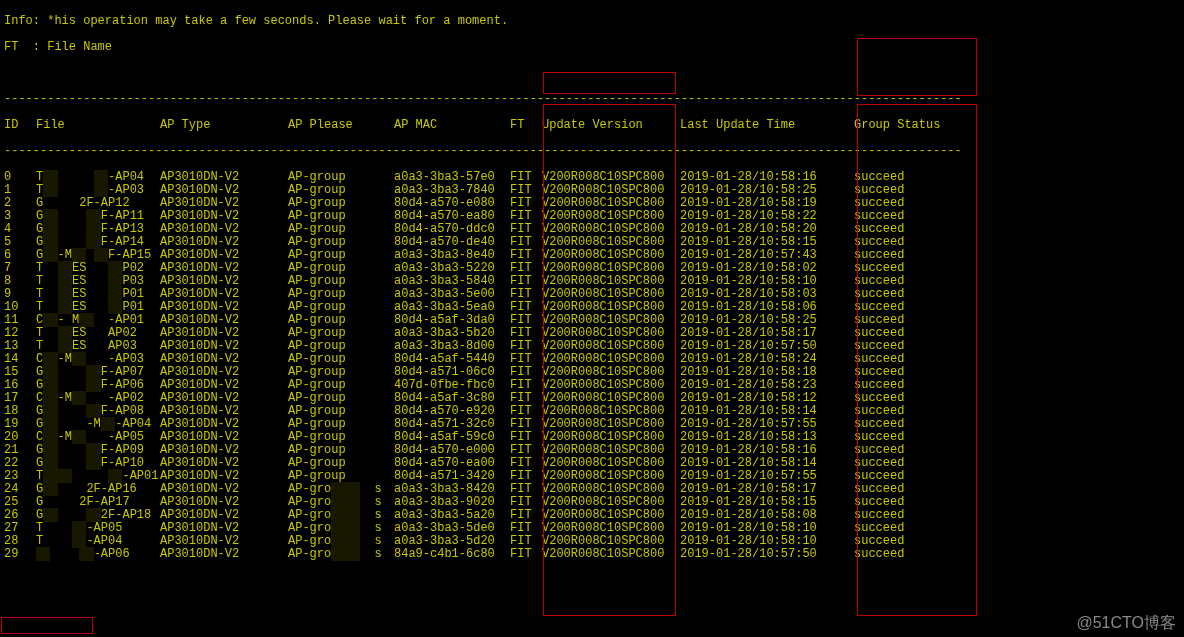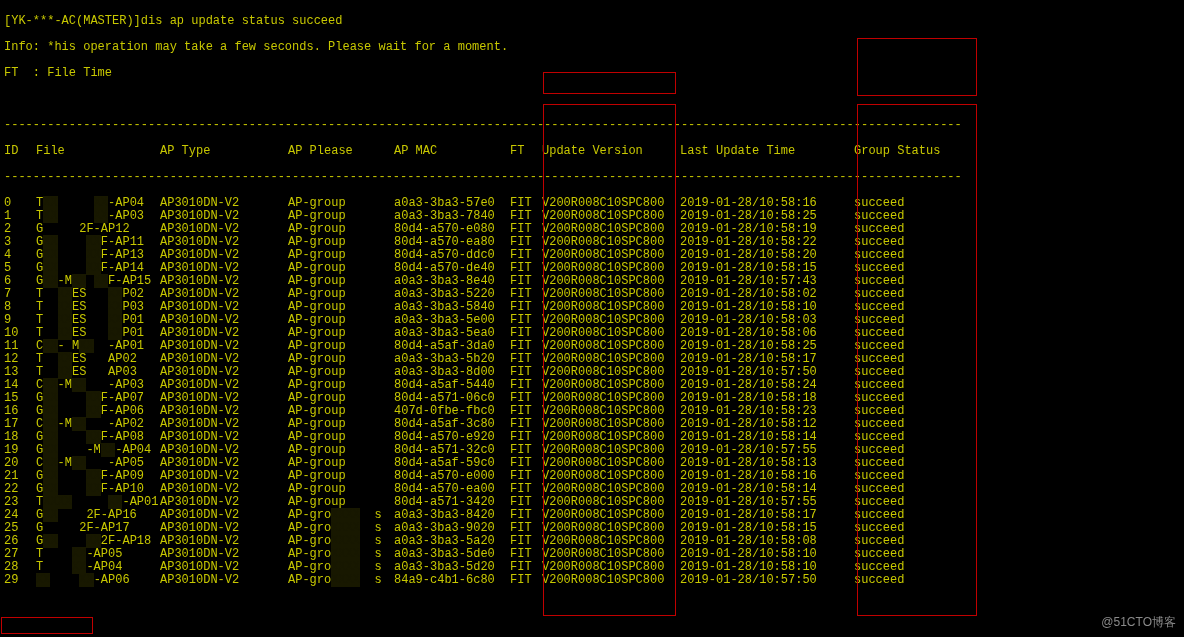--- a/index.html
+++ b/index.html
@@ -11,29 +11,28 @@
   .c-type{width:128px}
   .c-group{width:106px}
   .c-mac{width:116px}
   .c-ft{width:32px}
   .c-ver{width:138px}
   .c-time{width:174px}
   .c-stat{width:120px}
   .redact{background:#181800;color:#181800}
   .box{border:1px solid #c00000;position:absolute;pointer-events:none}
   .dash{letter-spacing:0}
-  .wm{position:absolute;right:8px;bottom:8px;color:#8a8a8a;font-size:12px;font-family:Arial,sans-serif}
+  .wm{position:absolute;right:8px;bottom:8px;color:#8a8a8a;font-size:16px;font-family:Arial,sans-serif}
 </style>
 </head>
 <body>
 
 <div class="term">
-<div>[YK-***-AC(MASTER)]dis ap update status succeed</div>
 <div>Info: *his operation may take a few seconds. Please wait for a moment.</div>
-<div>FT  : File Time</div>
+<div>FT  : File Name</div>
 <div>&nbsp;</div>
 <div class="dash">-------------------------------------------------------------------------------------------------------------------------------------</div>
 <div class="row">
   <span class="cell c-id">ID</span>
   <span class="cell c-name">File</span>
   <span class="cell c-type">AP Type</span>
   <span class="cell c-group">AP Please</span>
   <span class="cell c-mac">AP MAC</span>
   <span class="cell c-ft">FT</span>
   <span class="cell c-ver">Update Version</span>

